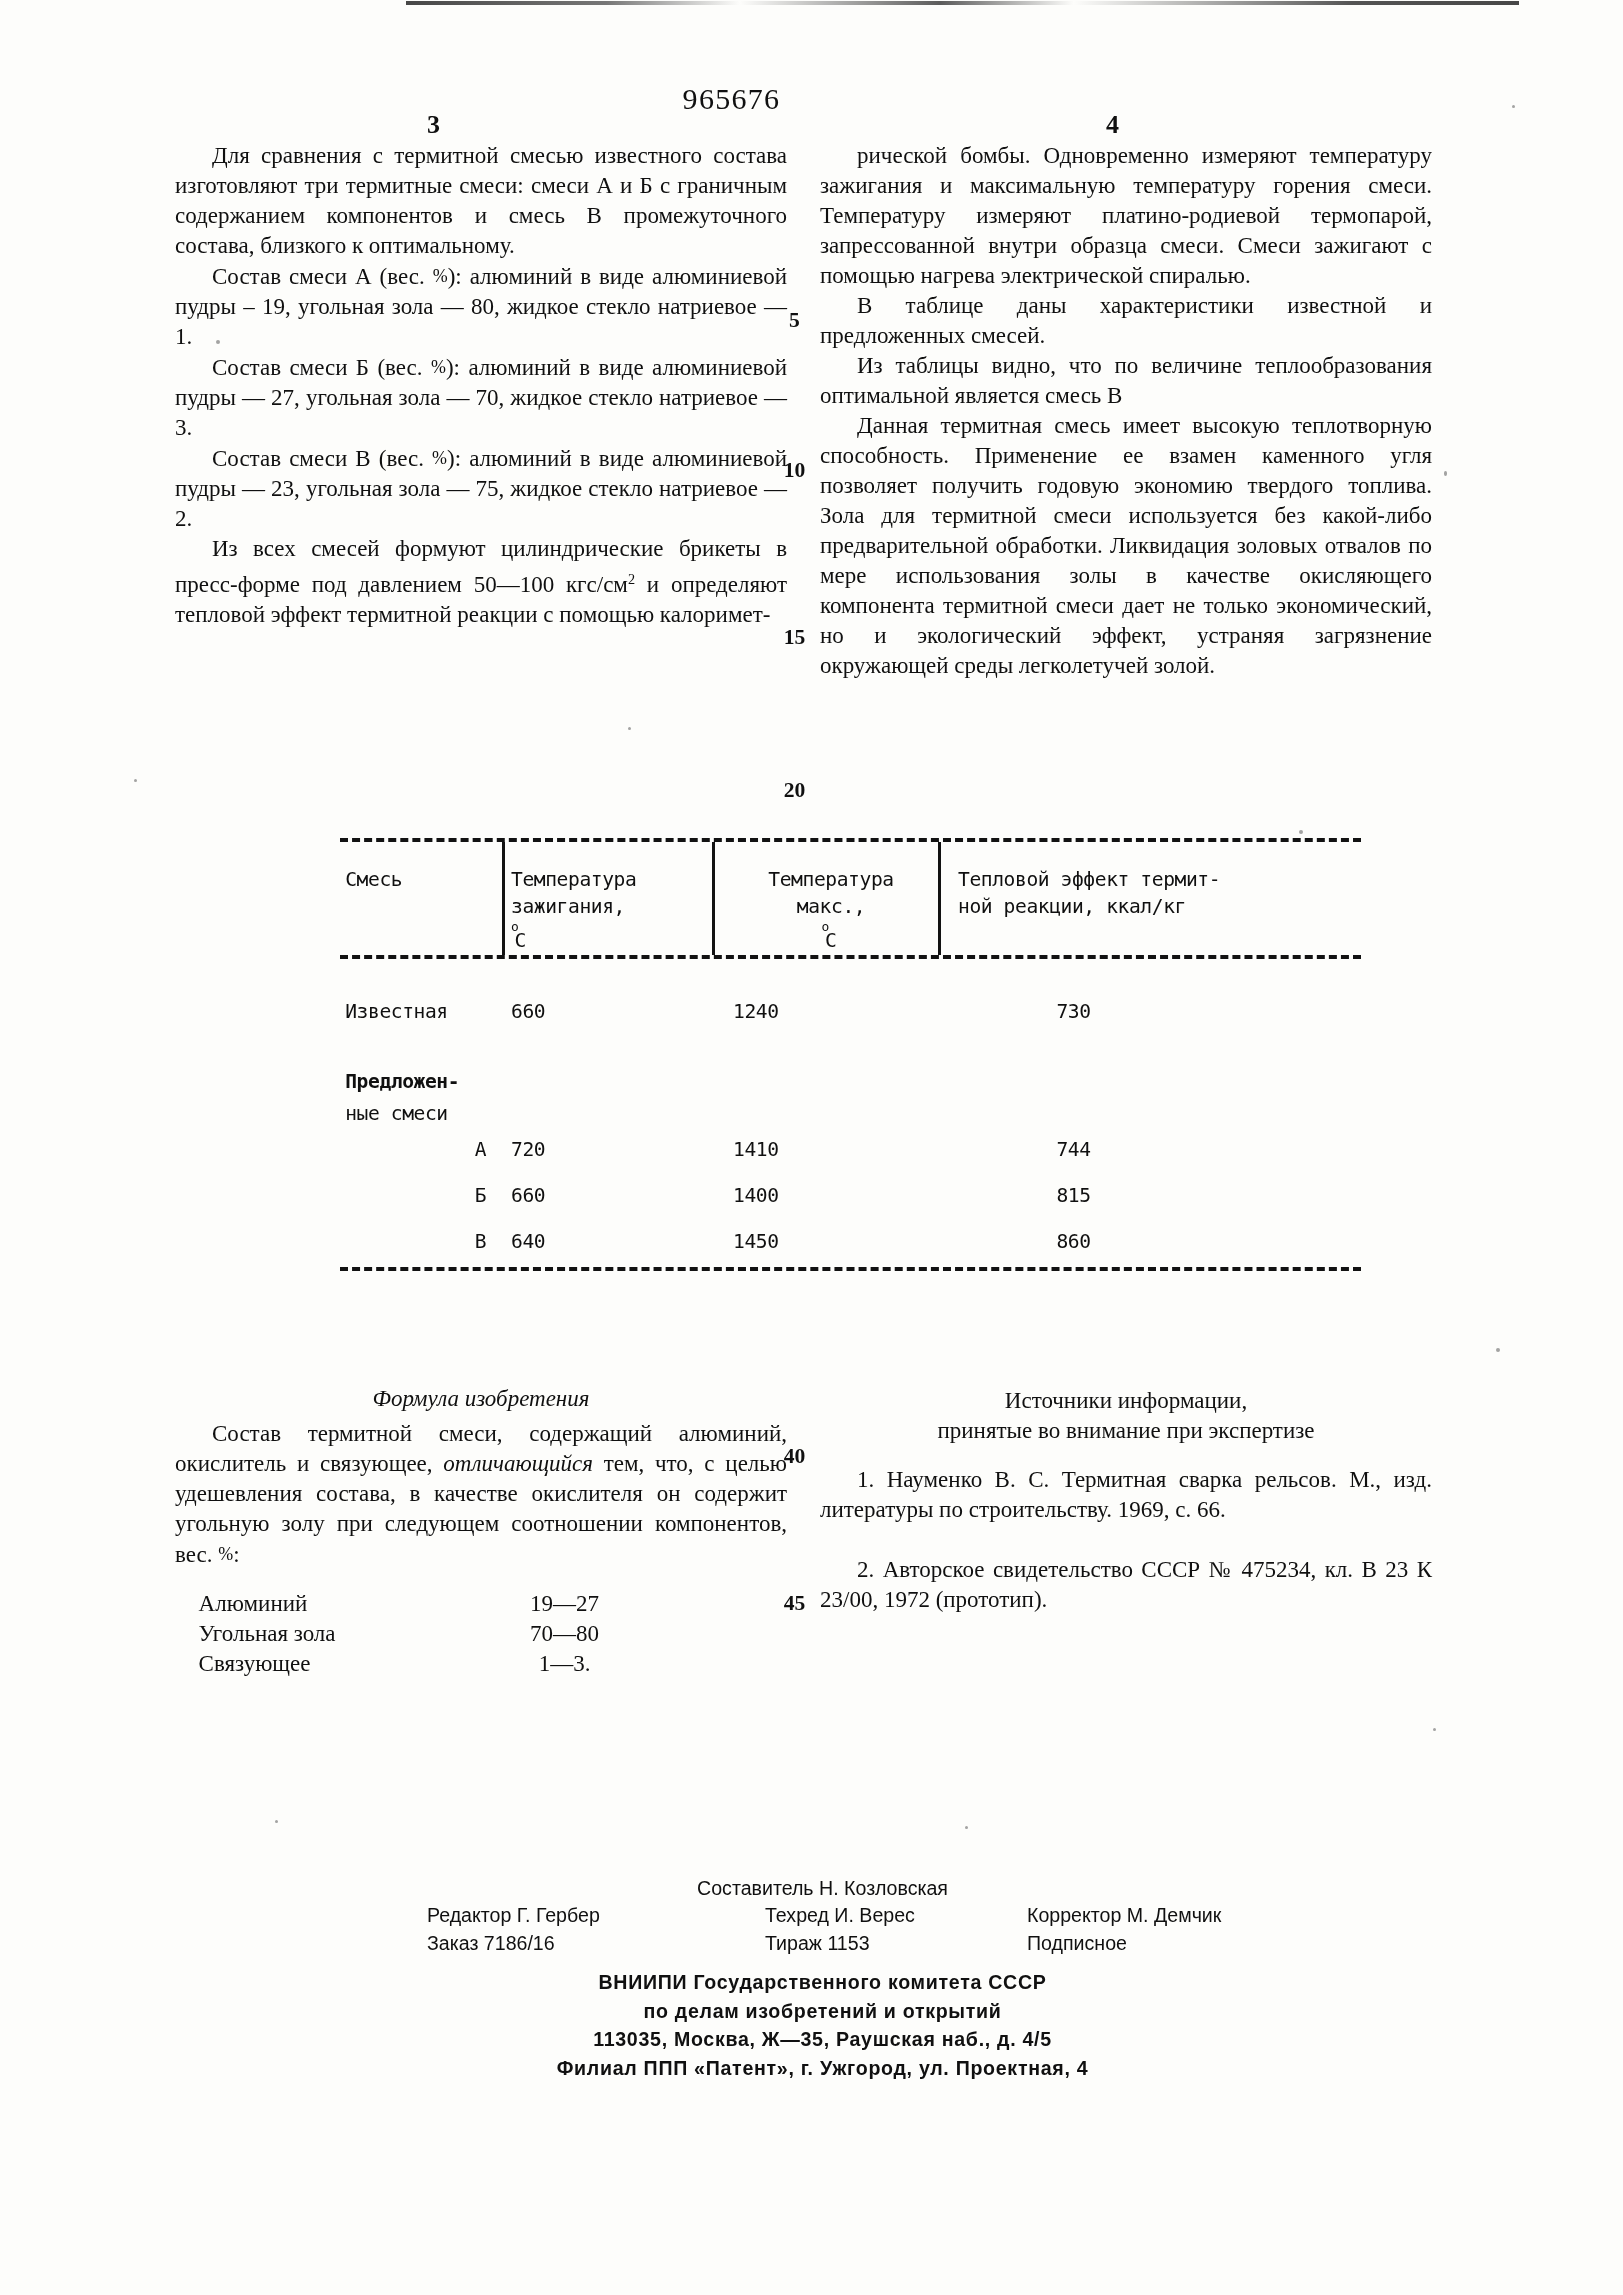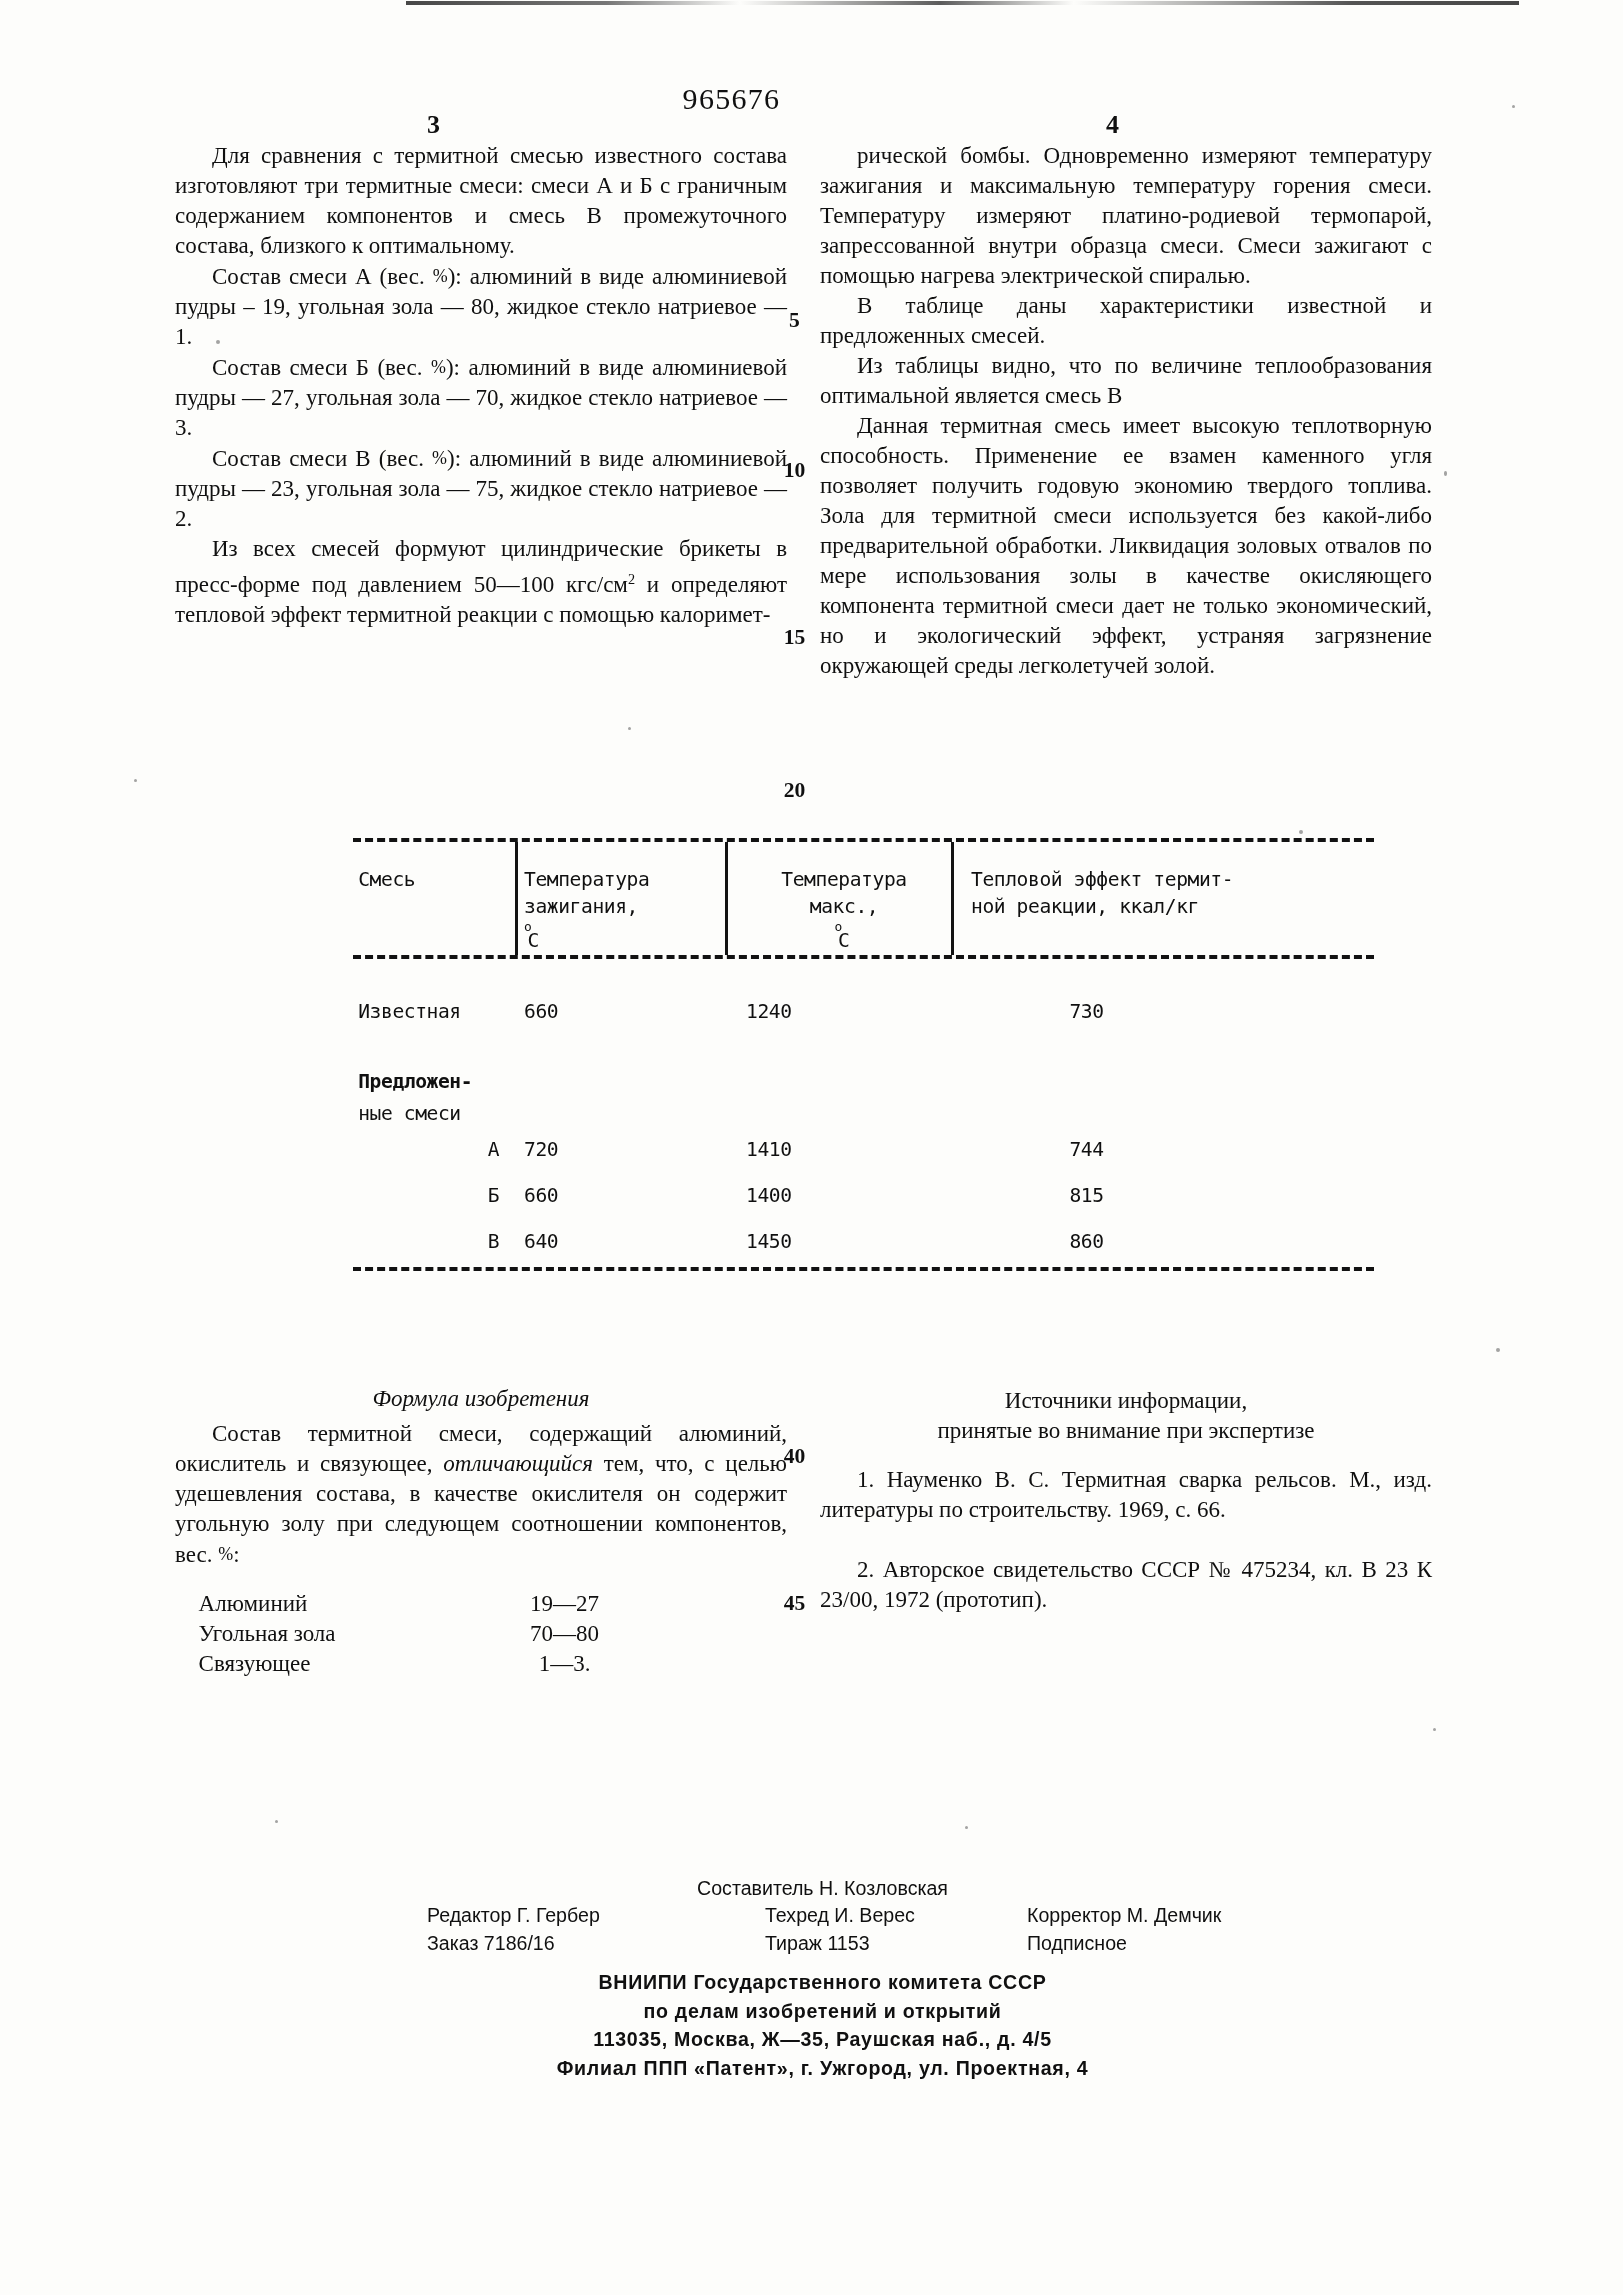--- a/index.html
+++ b/index.html
@@ -71,21 +71,21 @@
     width: 41px;
     text-align: center;
     font-size: 21.6px;
     font-weight: bold;
     font-family: "Liberation Serif", serif;
   }
 
   
   .table-wrap {
     position: absolute;
-    left: 353px;
+    left: 340px;
     top: 838px;
     width: 1021px;
     font-family: "DejaVu Sans Mono", "Liberation Mono", monospace;
     font-size: 19.6px;
     letter-spacing: -0.4px;
   }
   .dashrule {
     height: 0;
     border-top: 4.6px dashed #121212;
     width: 100%;

